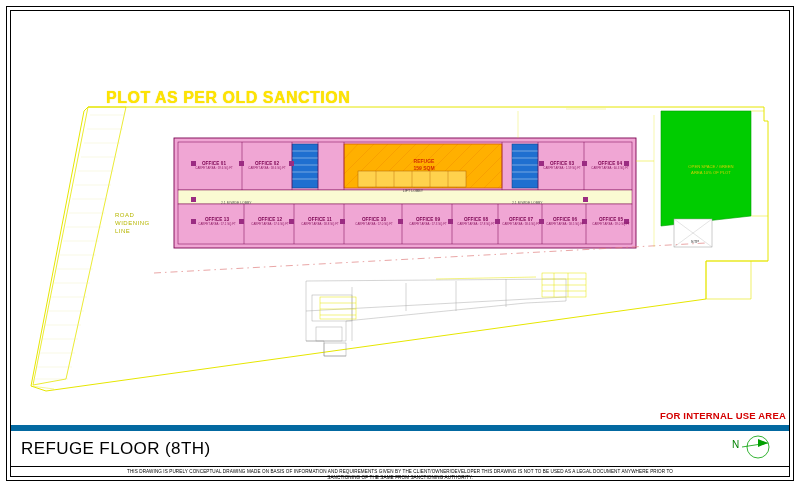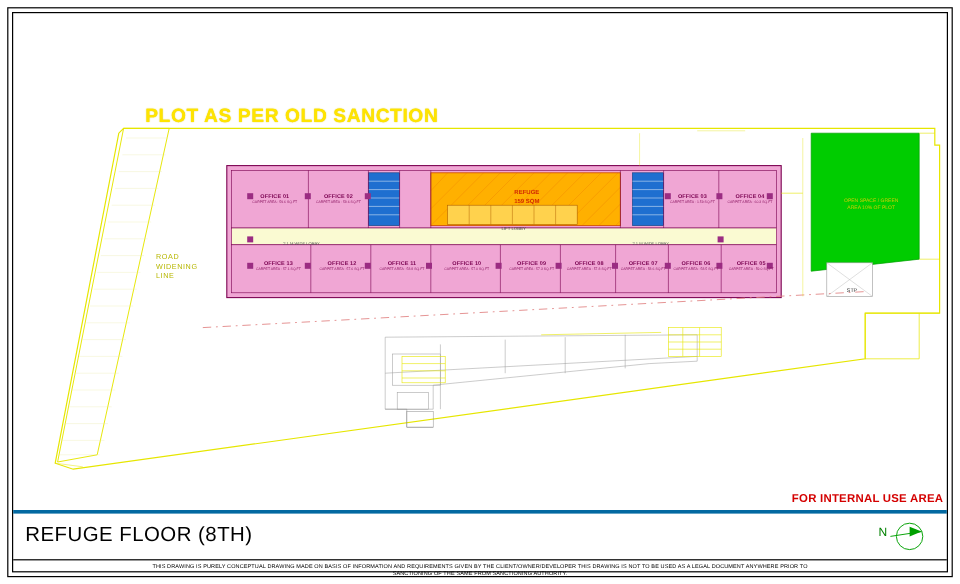--- a/index.html
+++ b/index.html
@@ -30,32 +30,32 @@
   }
   .border-inner {
     position: absolute;
     left: 10px; top: 10px;
     width: 780px; height: 467px;
     border: 1px solid #000;
     box-sizing: border-box;
   }
   #drawing-area {
     position: absolute;
-    left: 21px; top: 11px;
+    left: 6px; top: 11px;
     width: 778px; height: 400px;
     overflow: hidden;
   }
   
   .titlebar {
     position: absolute;
     left: 11px;
     top: 425px;
     width: 778px;
     height: 42px;
-    border-top: 3px solid #0369a1;
+    border-top: 6px solid #0369a1;
     border-bottom: 1px solid #000;
     box-sizing: border-box;
   }
   .title-text {
     position: absolute;
     left: 10px;
     top: 8px;
     font-size: 17px;
     letter-spacing: 0.4px;
     color: #000;

